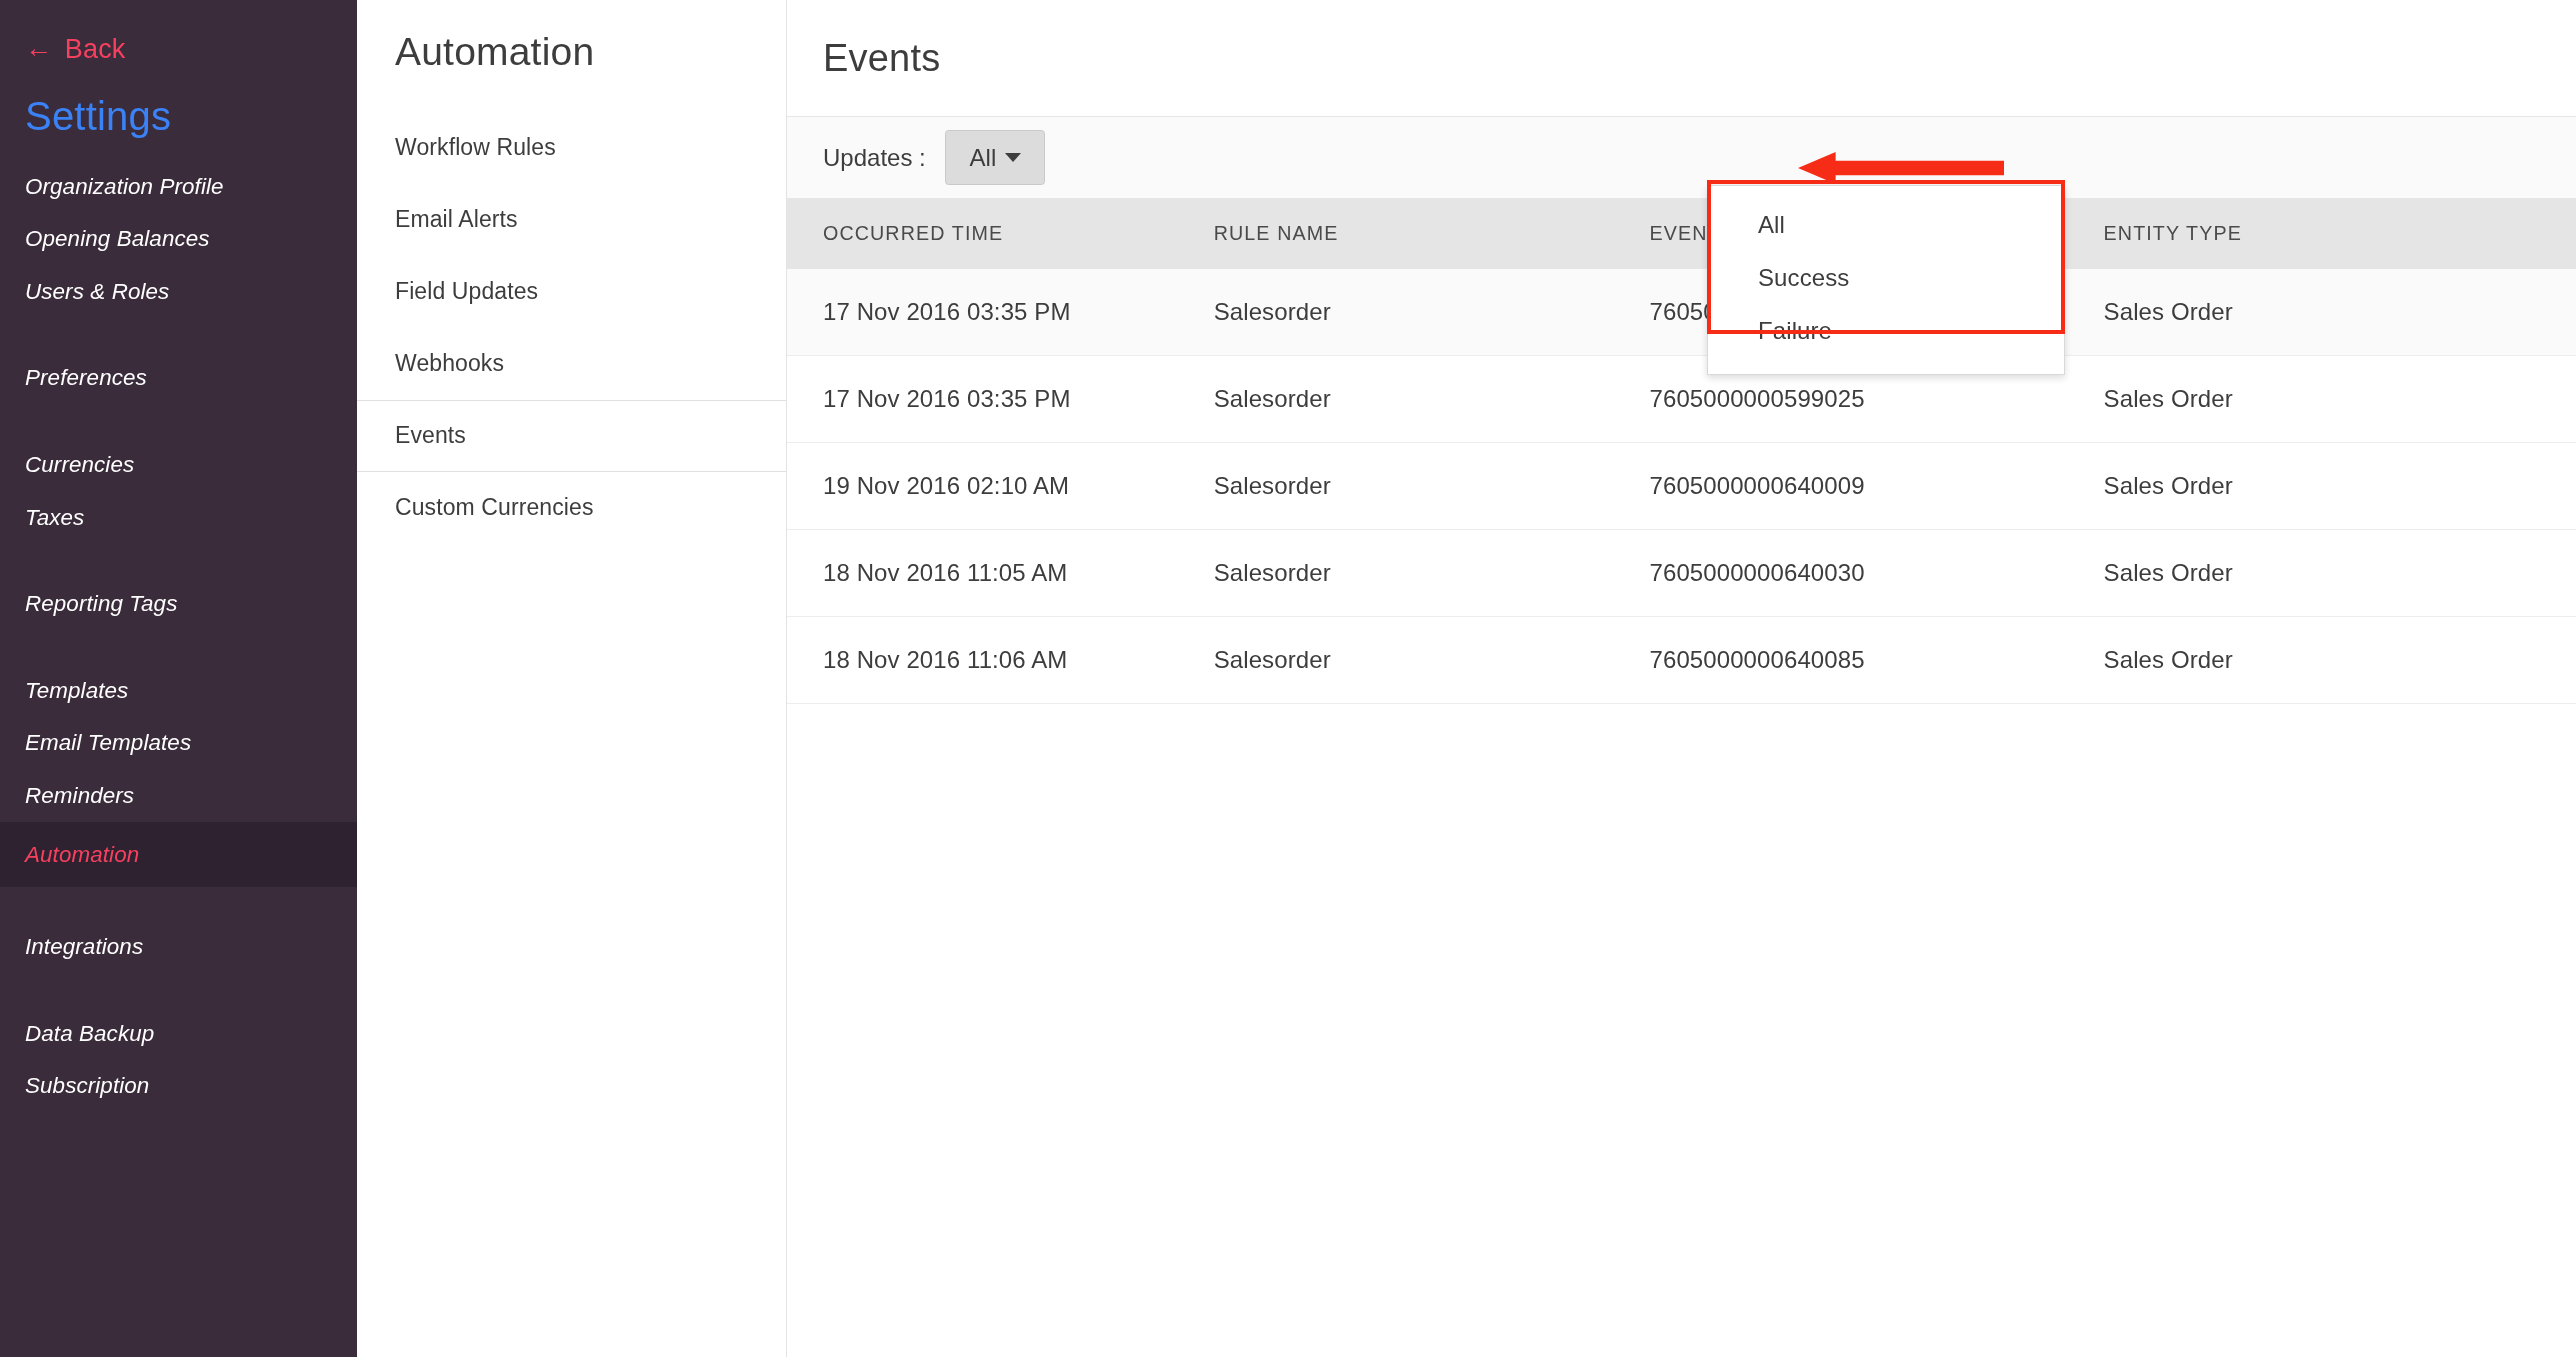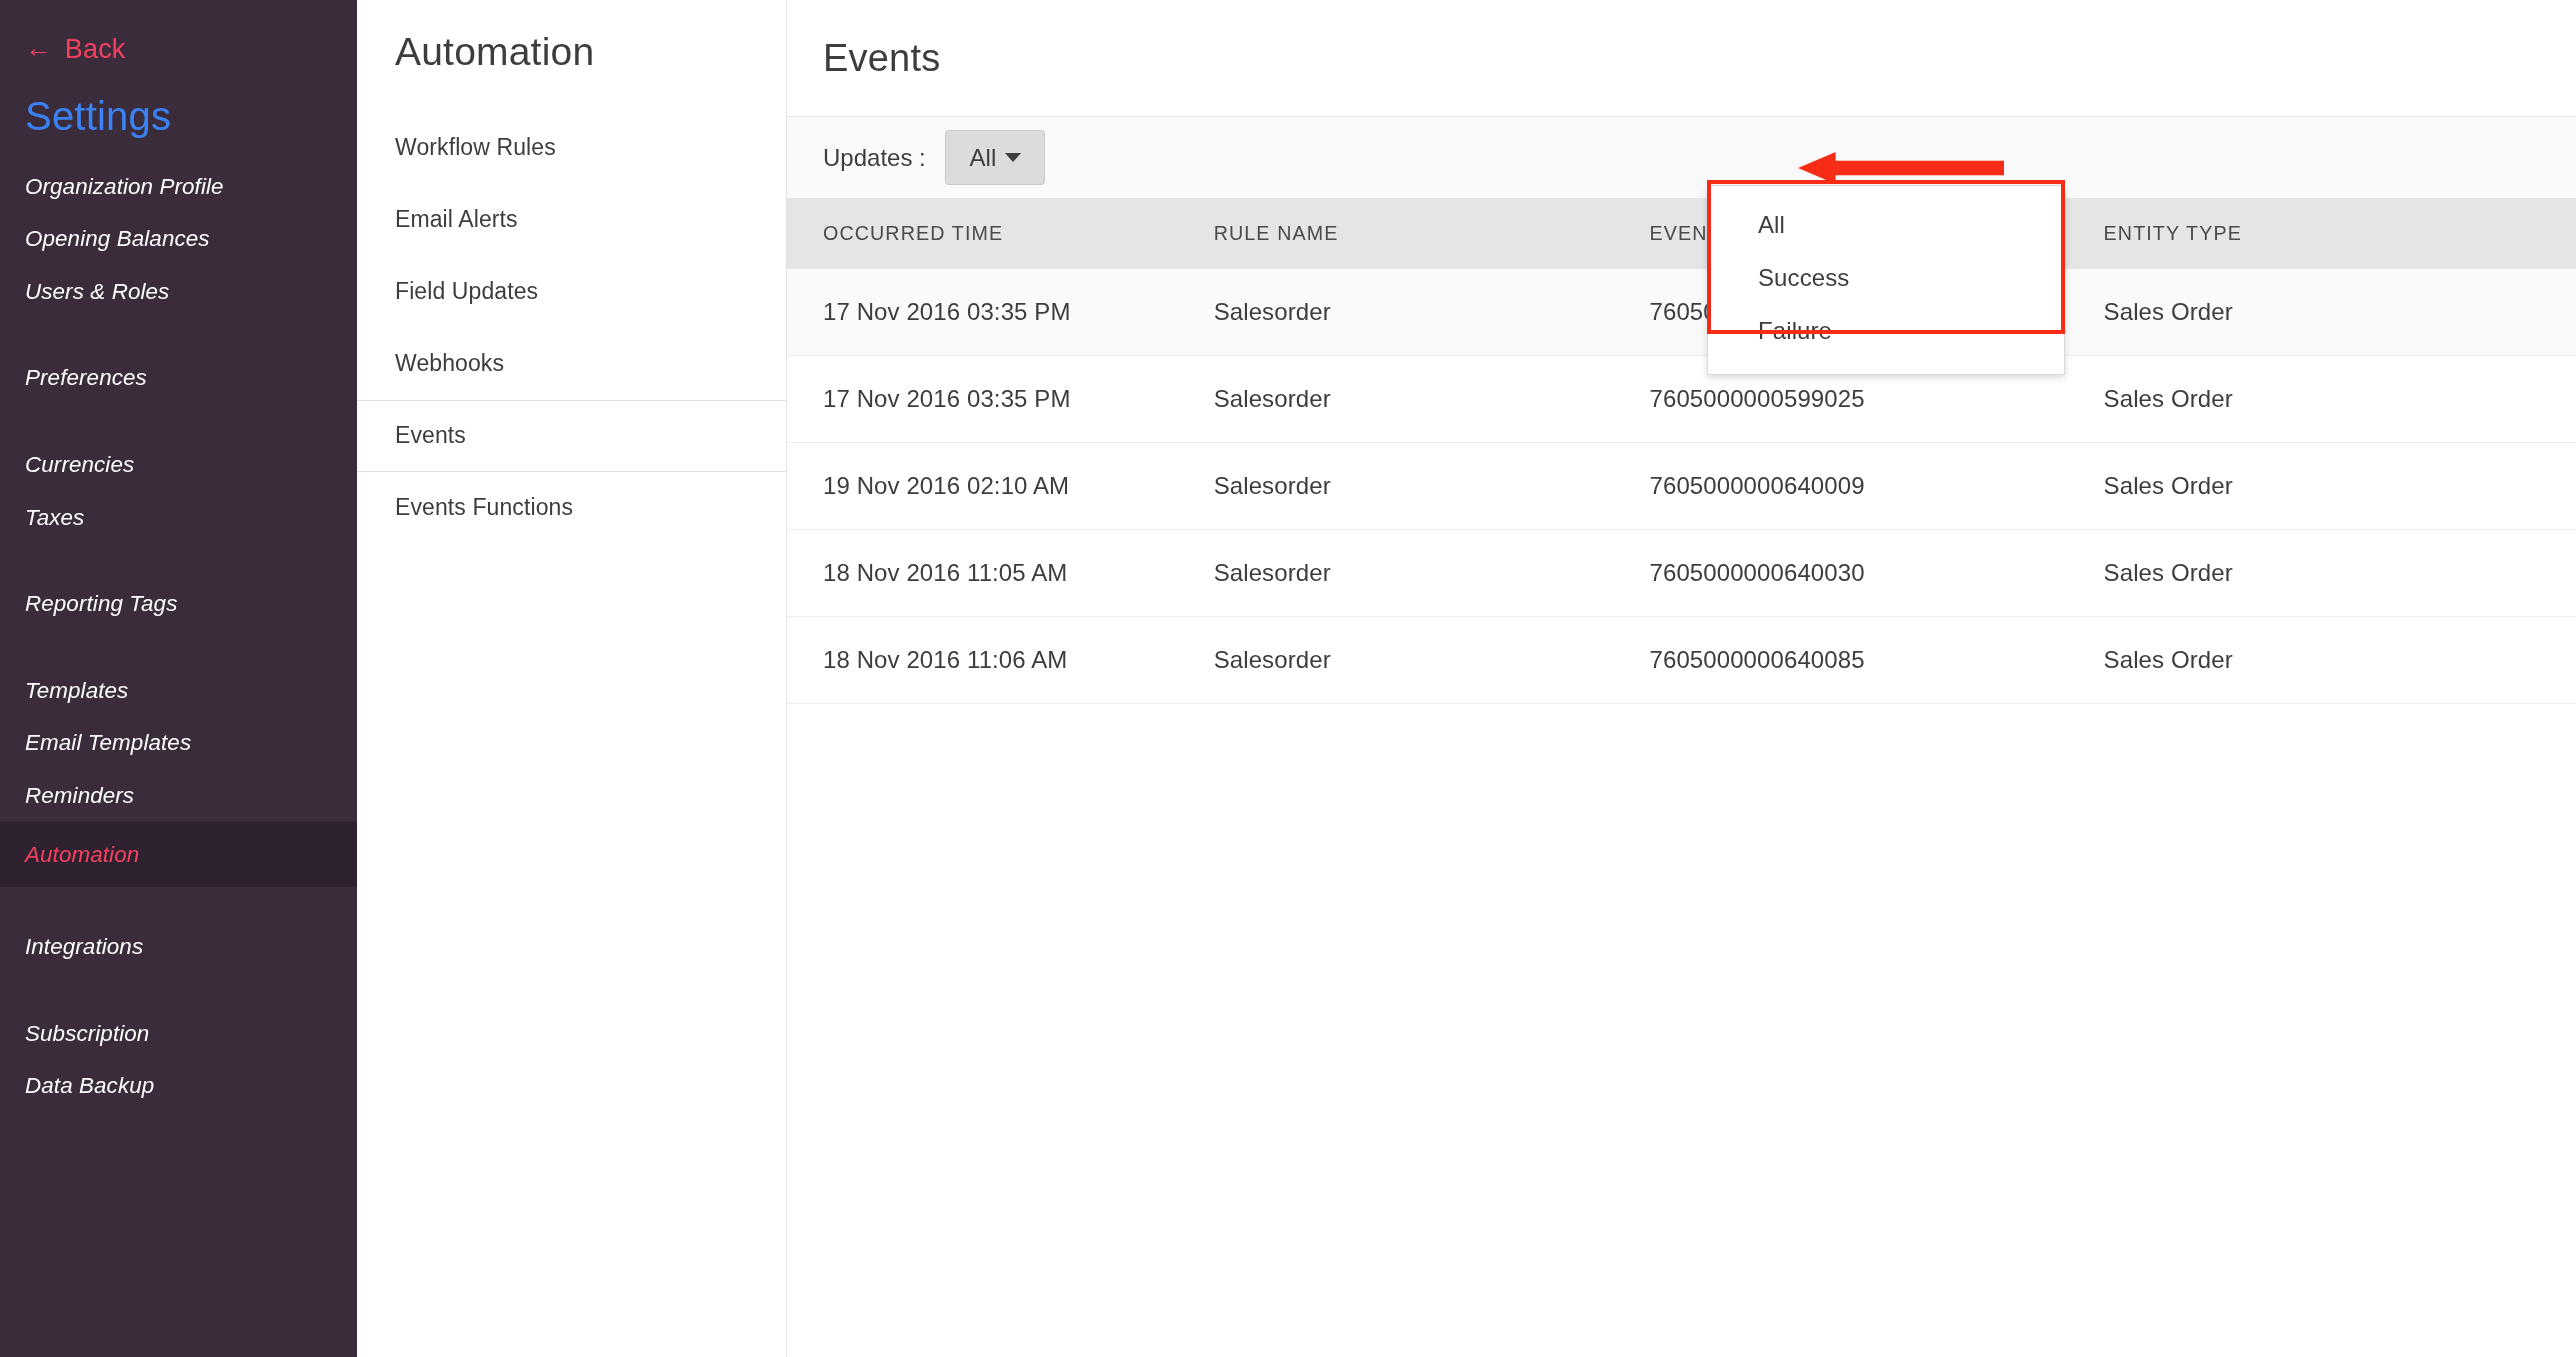--- a/index.html
+++ b/index.html
@@ -264,35 +264,35 @@
         <div class="nav-item">Email Templates</div>
         <div class="nav-item">Reminders</div>
         <div class="nav-item active">Automation</div>
       </div>
       <div class="nav-gap-sm"></div>
       <div>
         <div class="nav-item">Integrations</div>
       </div>
       <div class="nav-gap-sm"></div>
       <div>
+        <div class="nav-item">Data Backup</div>
         <div class="nav-item">Subscription</div>
-        <div class="nav-item">Data Backup</div>
       </div>
     </nav>
   </aside>
 
   <section class="sub-panel">
     <div class="sub-title">Automation</div>
     <div class="sub-list">
       <div class="sub-item">Workflow Rules</div>
       <div class="sub-item">Email Alerts</div>
       <div class="sub-item">Field Updates</div>
       <div class="sub-item">Webhooks</div>
       <div class="sub-item active">Events</div>
-      <div class="sub-item">Events Functions</div>
+      <div class="sub-item">Custom Currencies</div>
     </div>
   </section>
 
   <main class="main">
     <div class="main-header">
       <span class="main-title">Events</span>
     </div>
 
     <div class="filter-bar">
       <span class="filter-label">Updates :</span>

